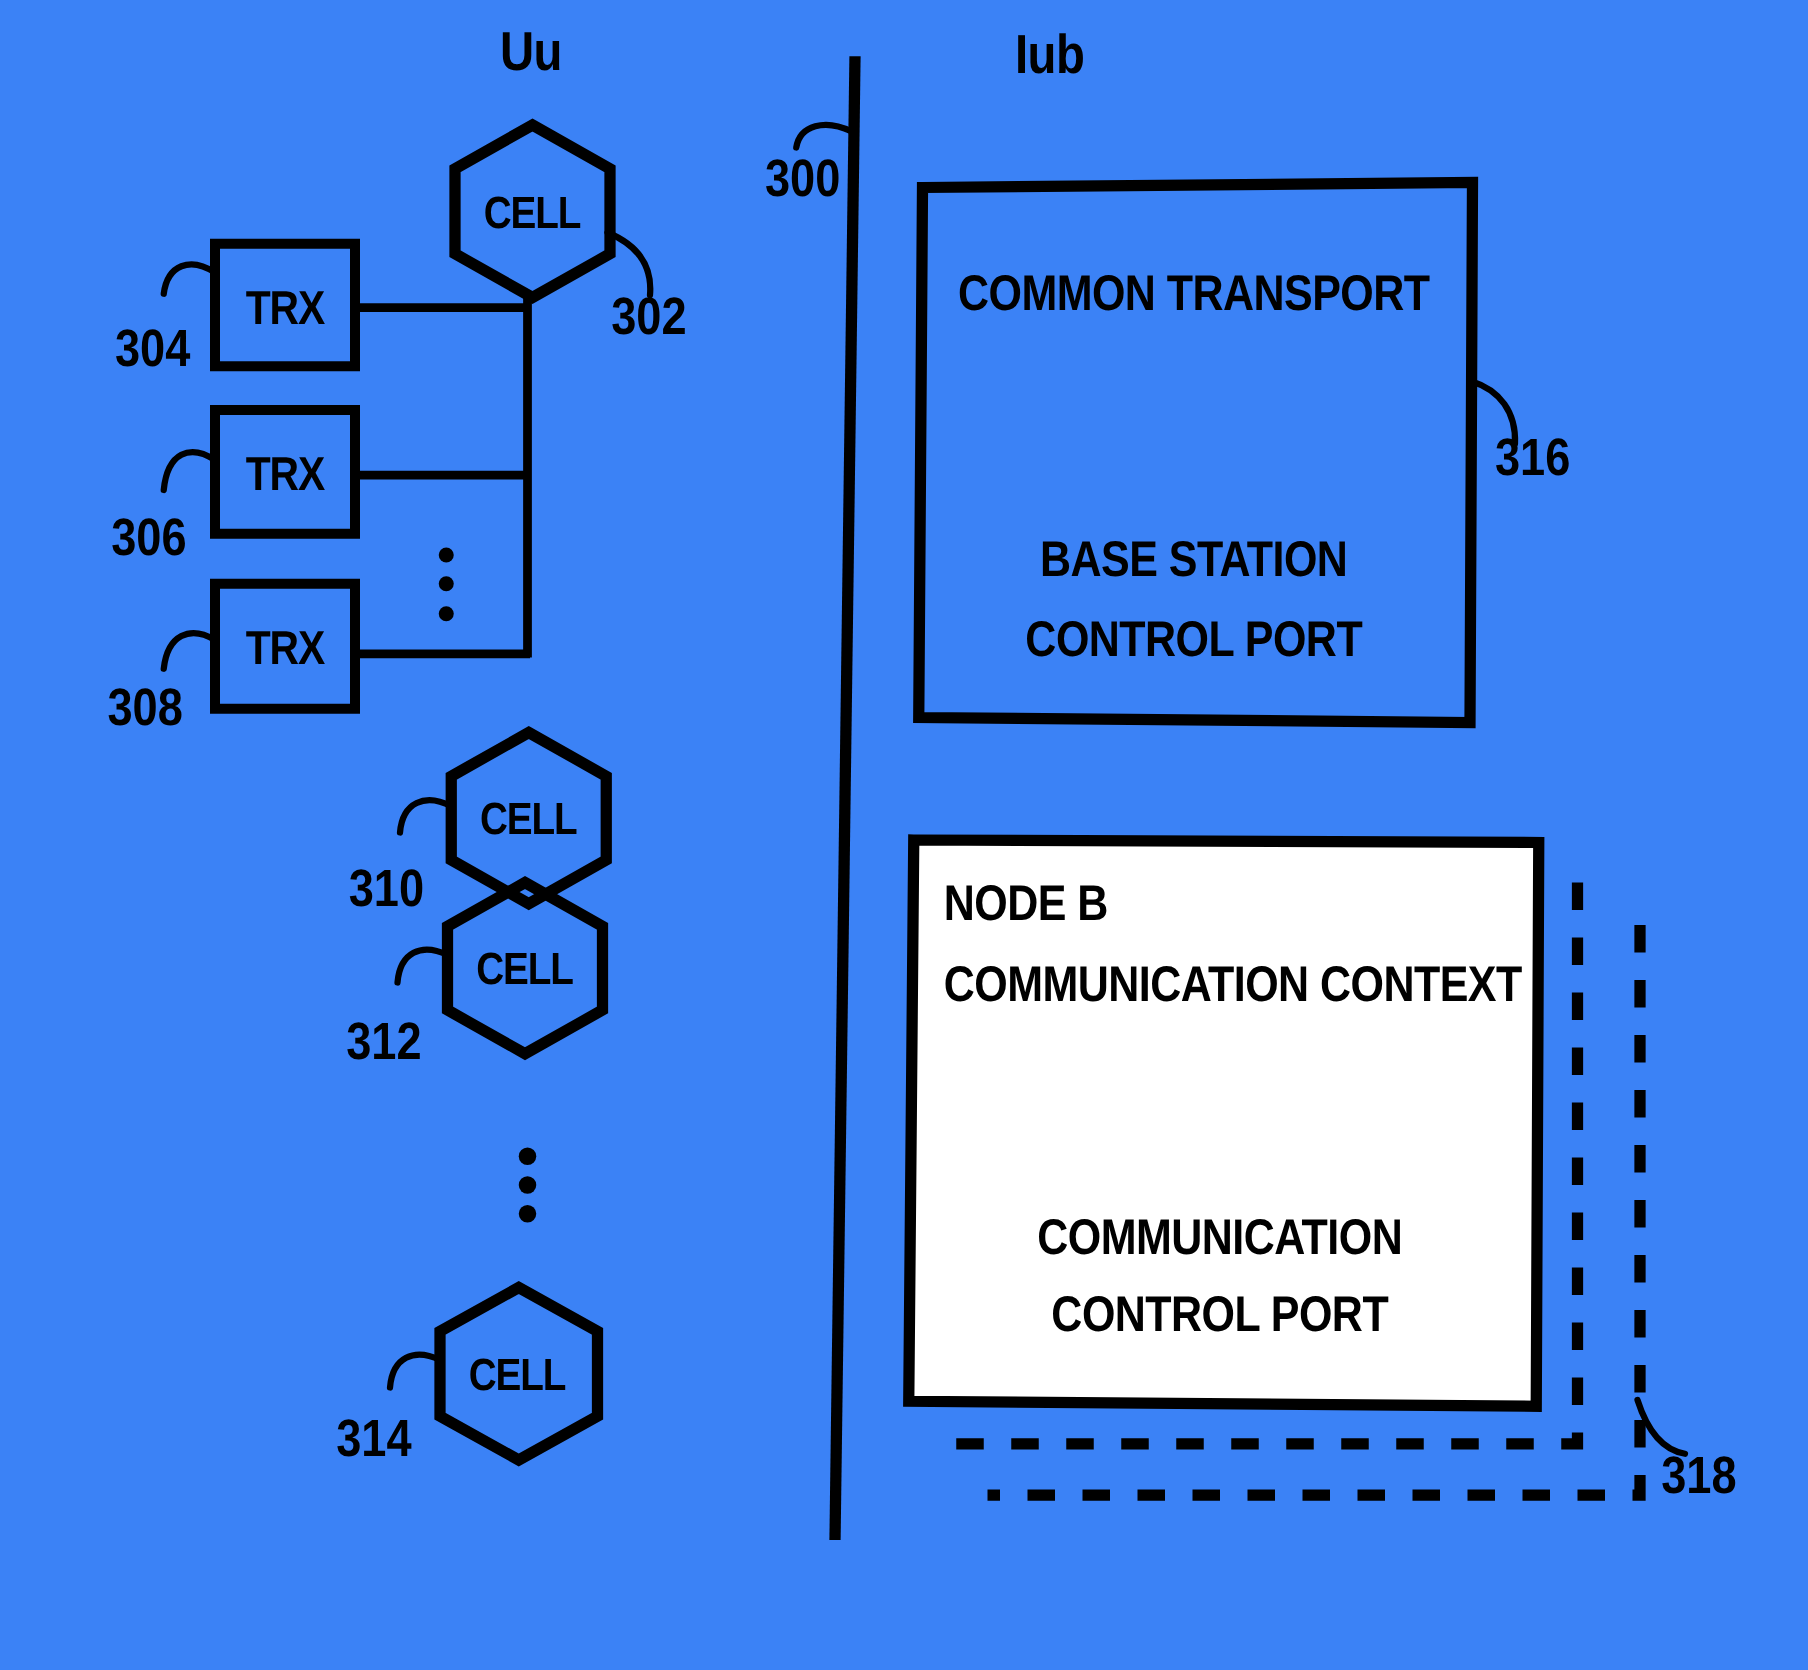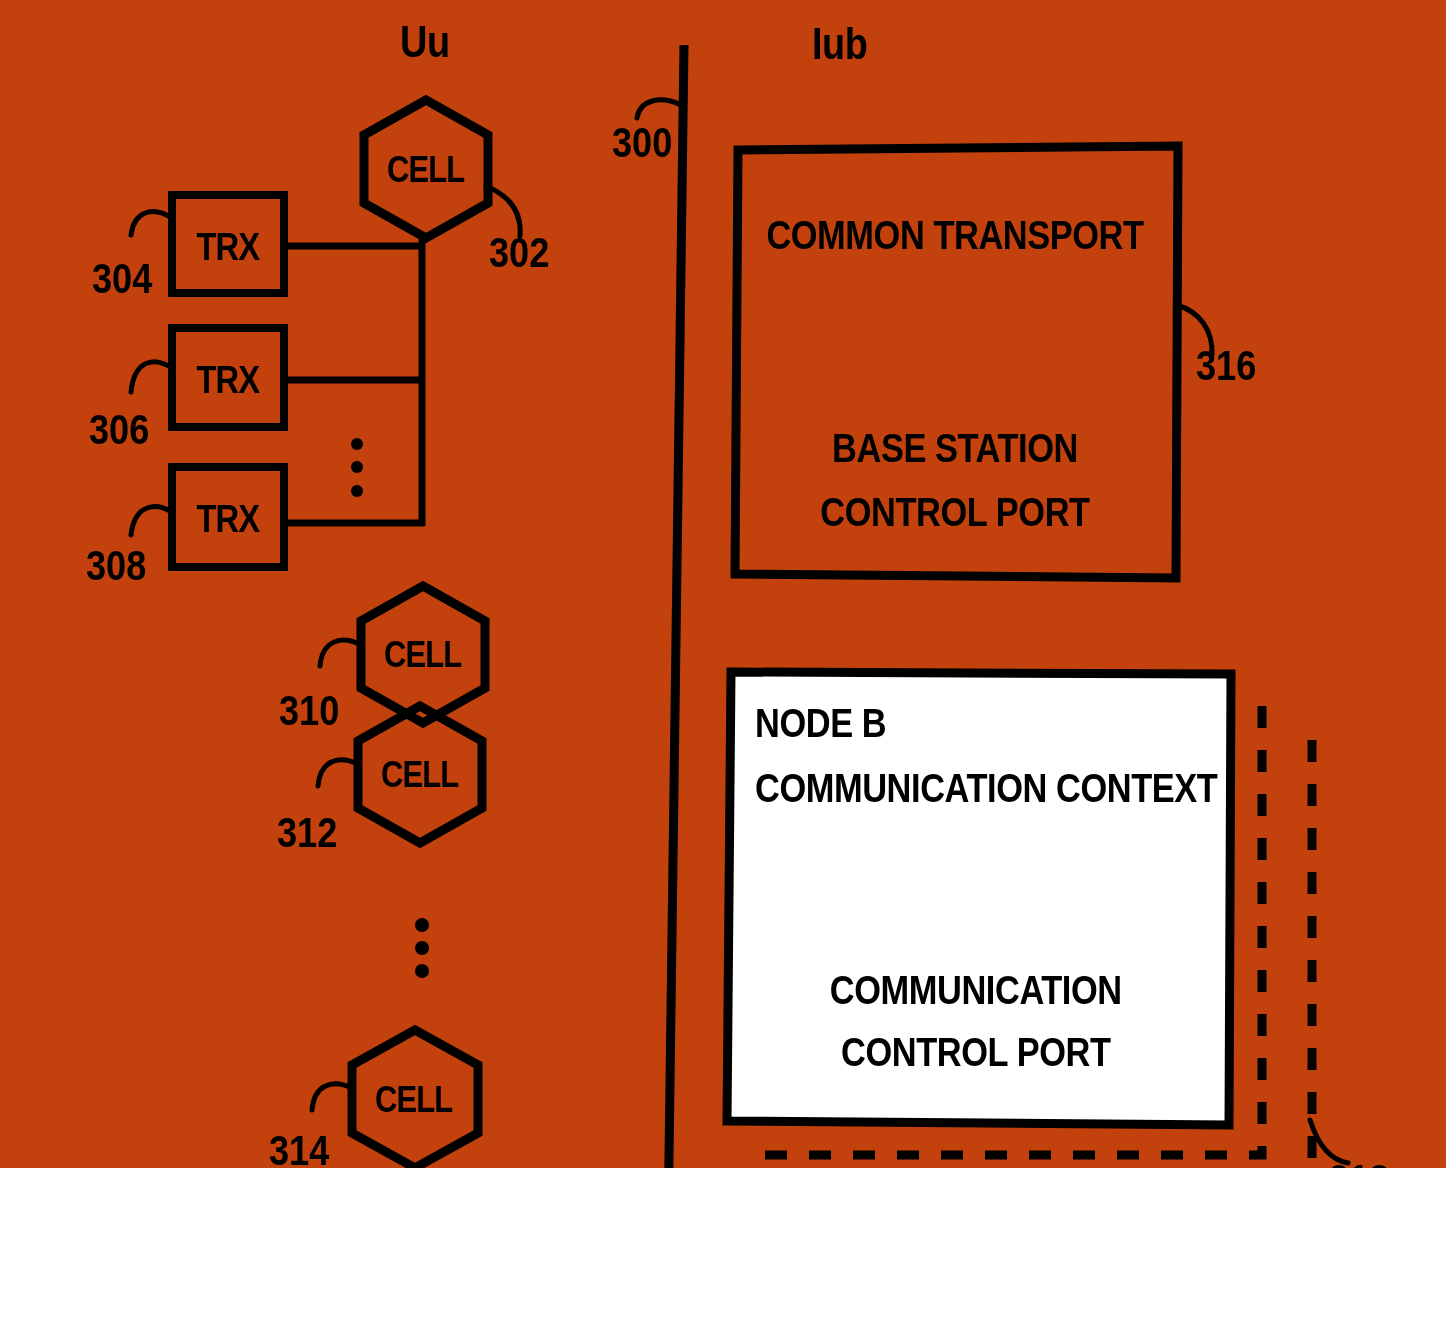--- a/index.html
+++ b/index.html
@@ -3,22 +3,22 @@
 <meta charset="utf-8">
 <style>
   html, body {
     margin: 0;
     padding: 0;
     background: #ffffff;
   }
   #figure {
     position: relative;
     width: 1446px;
-    height: 1168px;
-    background: #c2410c;
+    height: 1336px;
+    background: #3b82f6;
     overflow: hidden;
     font-family: "Liberation Sans", sans-serif;
   }
   #figure svg {
     position: absolute;
     top: 0;
     left: 0;
   }
   .lbl {
     position: absolute;

